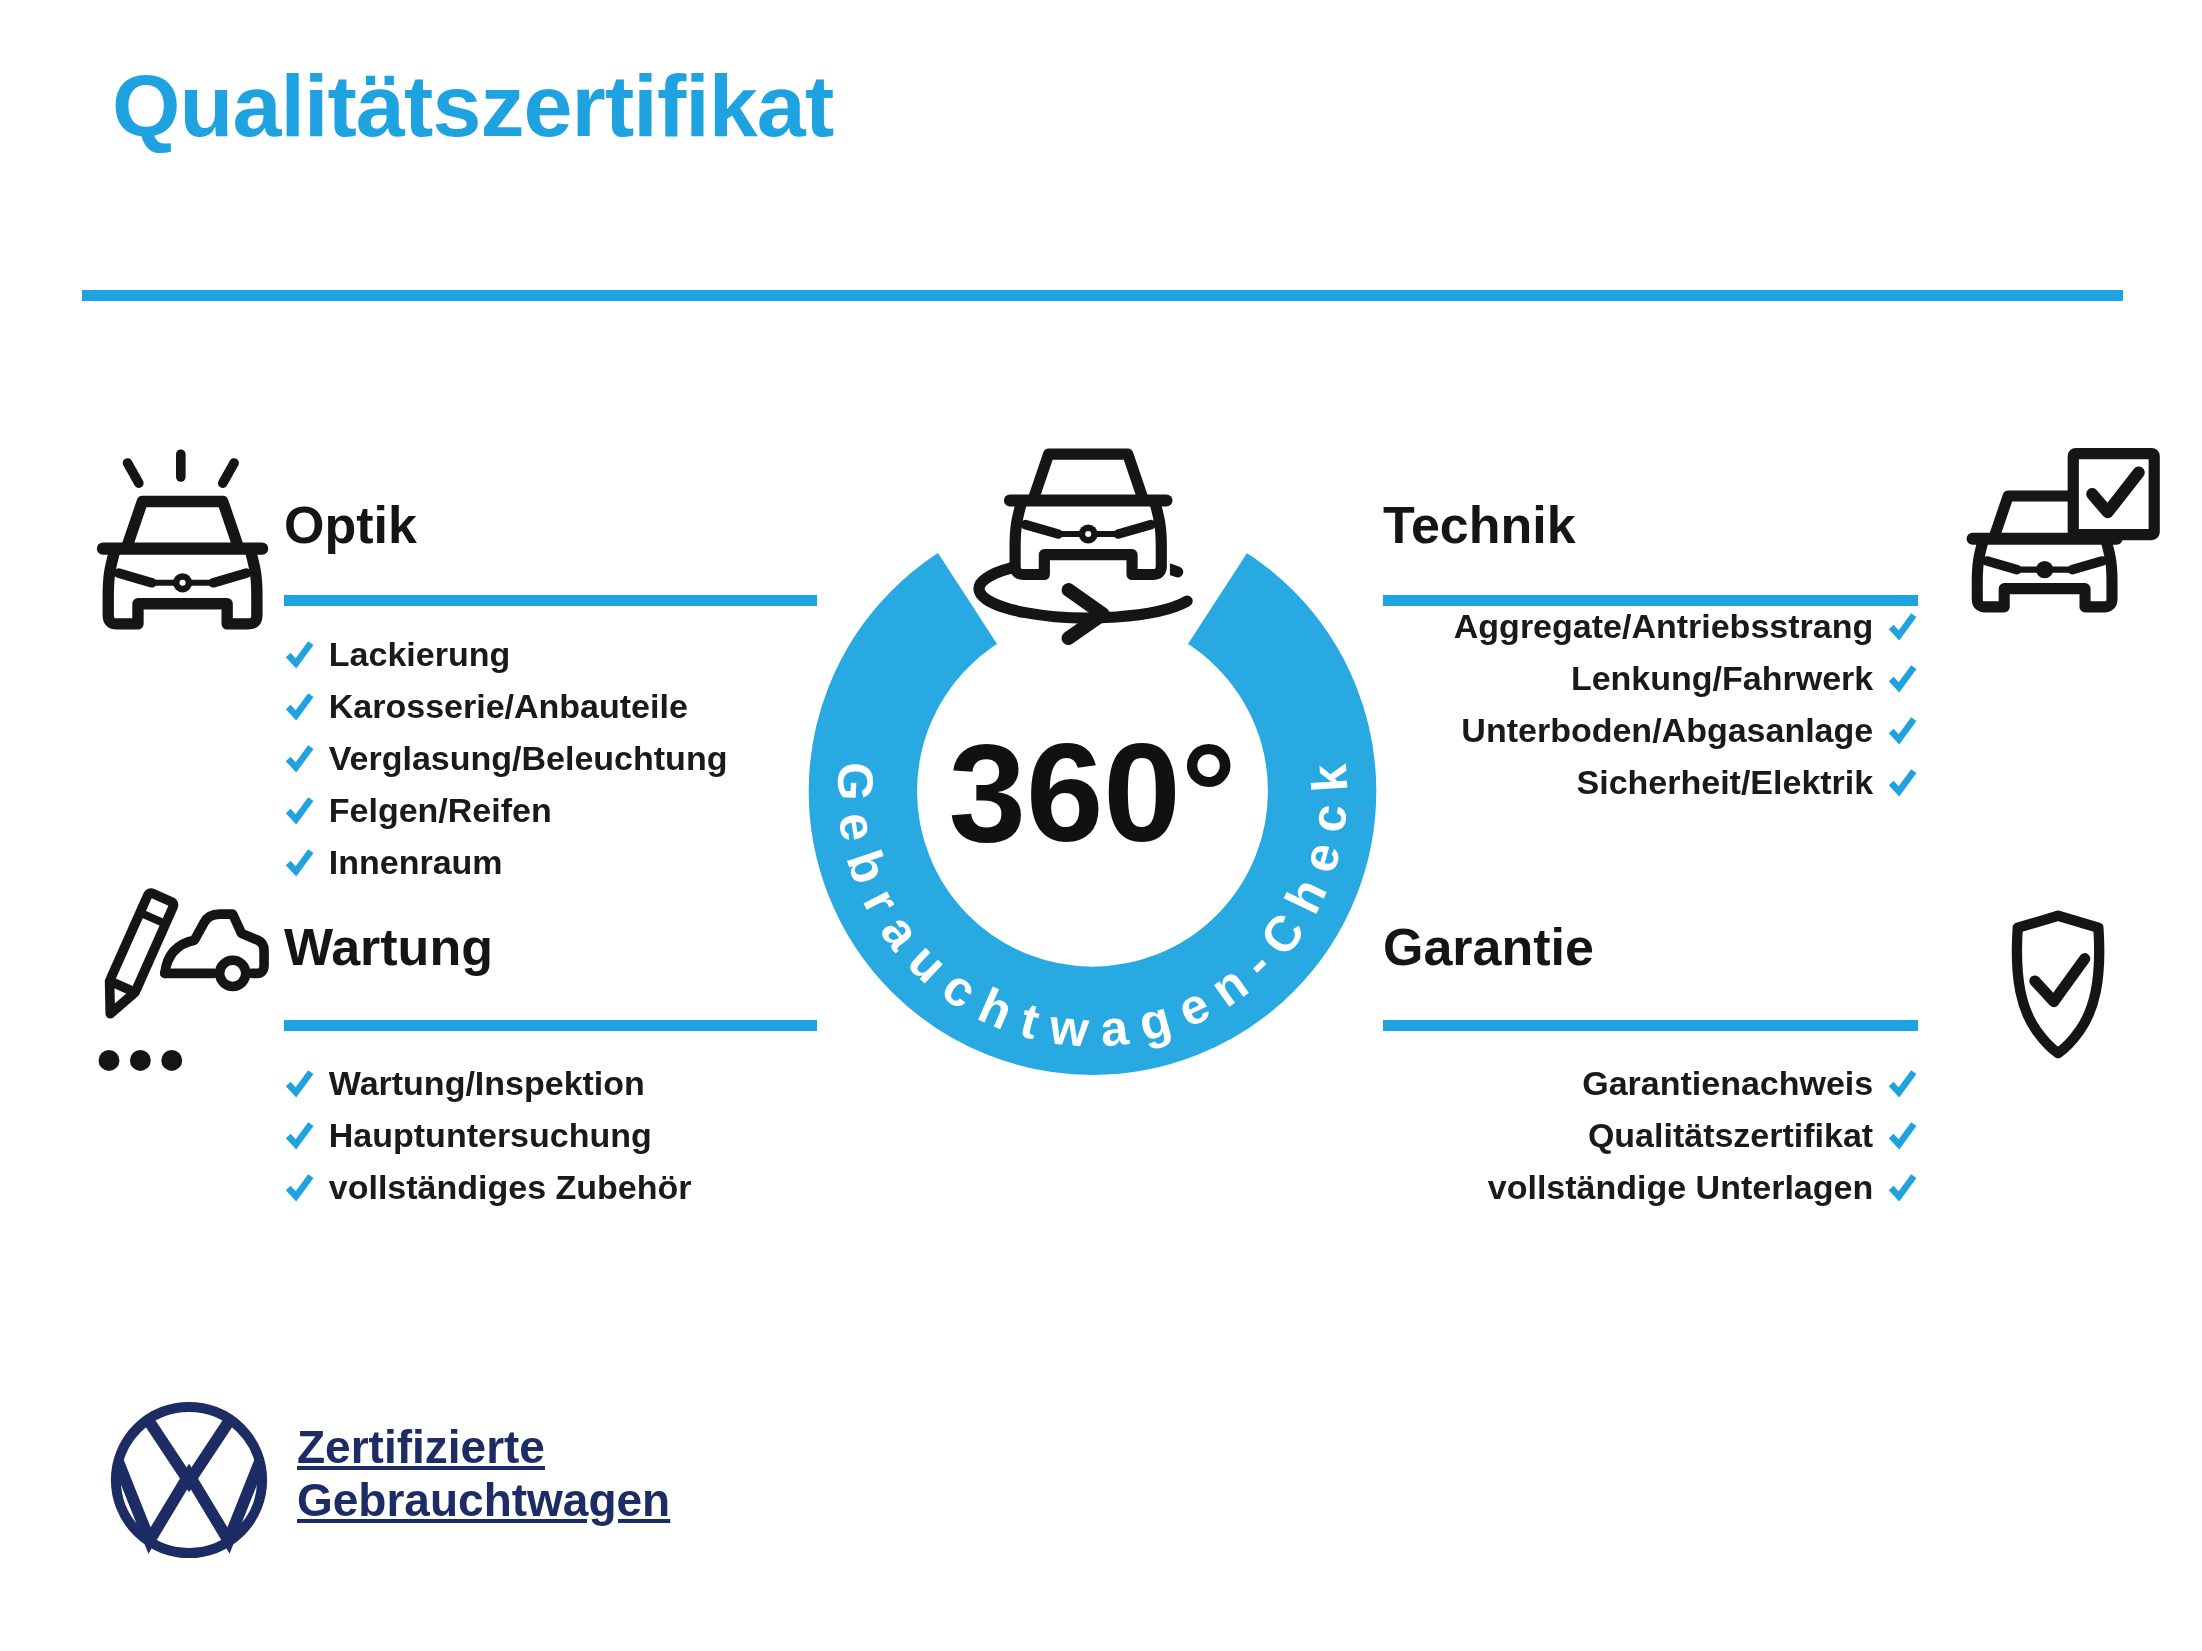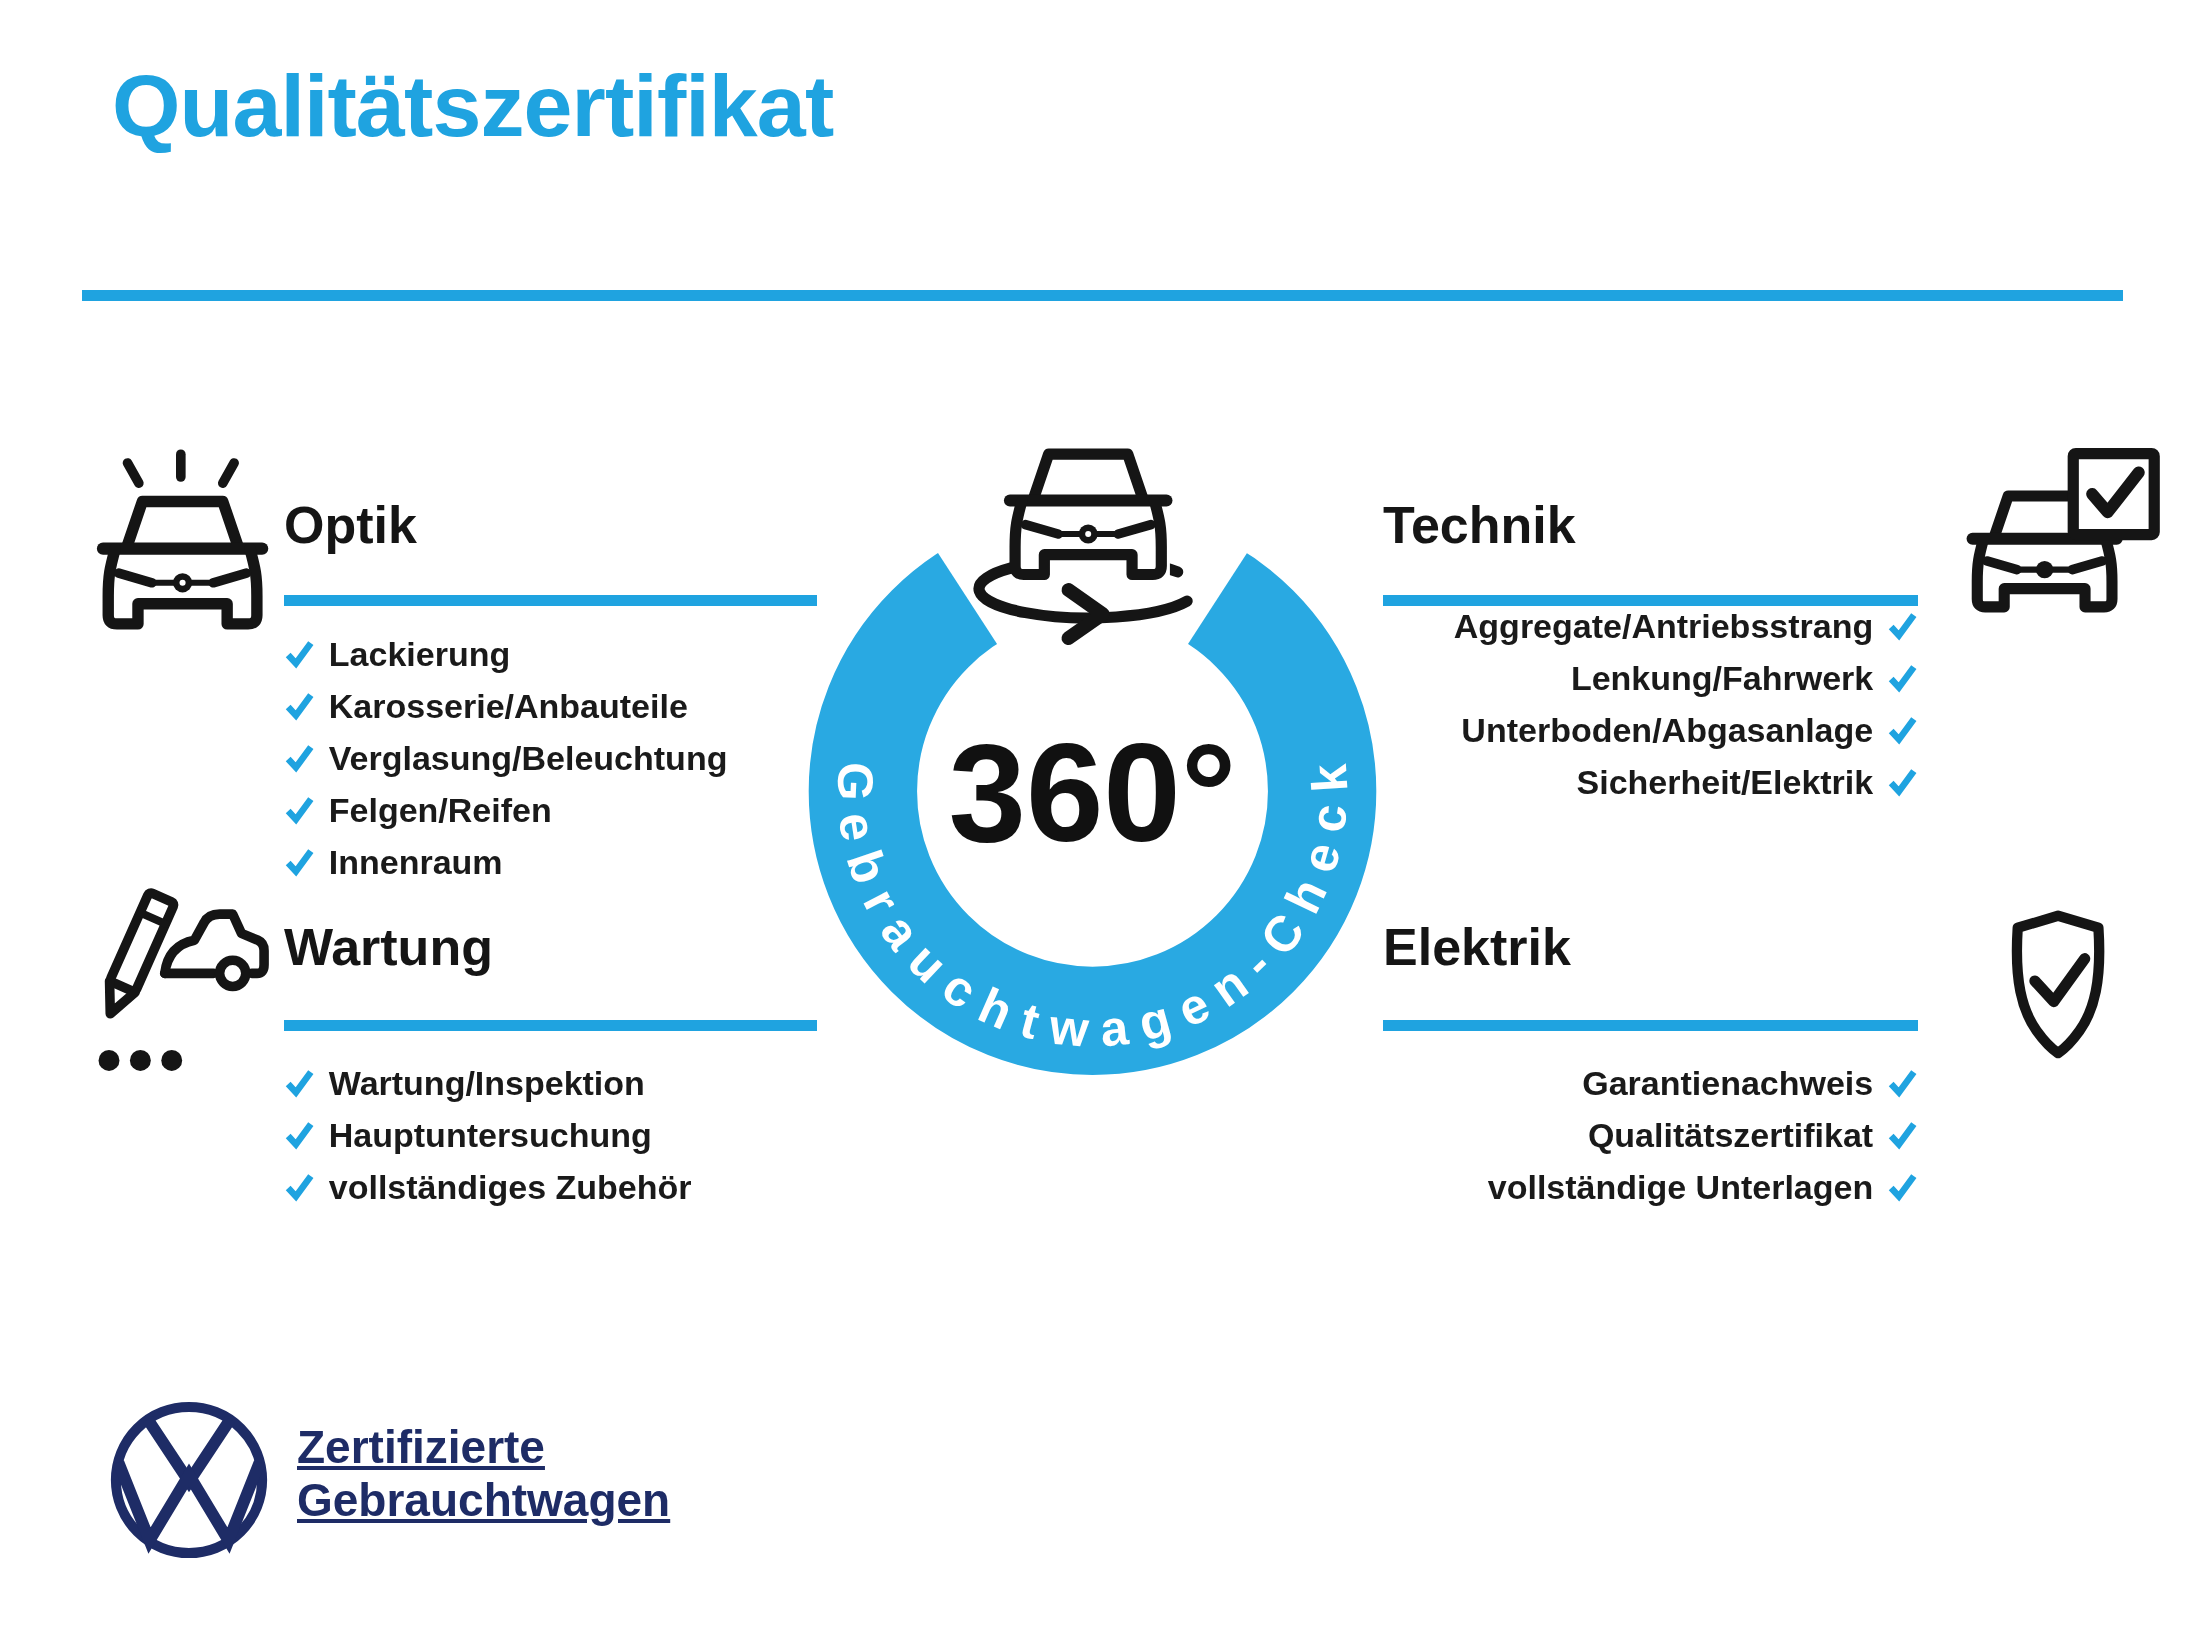--- a/index.html
+++ b/index.html
@@ -179,21 +179,21 @@
           <path d="M3.5 13.5 L10 20.5 L22.5 3.5" fill="none" stroke="var(--accent)" stroke-width="5.5"></path>
         </svg>
         <span class="item-label">vollständiges Zubehör</span>
       </li>
     </ul>
 
   <svg class="icon" style="left:1983px;top:902px;width:151px;height:176px" viewBox="0 0 175 205" fill="none" stroke="var(--ink)" stroke-linecap="round" stroke-linejoin="round">
     <path d="M40 30 L87 16 L134 30 C138 92 129 126 112 150 C102 164 93 172 87 176 C81 172 72 164 62 150 C45 126 36 92 40 30 Z" stroke-width="12"></path>
     <path d="M60 92 L82 116 L118 66" stroke-width="13"></path>
   </svg>
-  <div class="section-title right" style="left:1383px;top:919px;">Elektrik</div>
+  <div class="section-title right" style="left:1383px;top:919px;">Garantie</div>
   <div class="rule" style="left:1383px;top:1020px;width:535px;"></div>
   <ul class="section-list right" style="left:1383px;top:1057px;">
       <li>
         <span class="item-label">Garantienachweis</span>
         <svg class="chk" viewBox="0 0 26 26">
           <path d="M3.5 13.5 L10 20.5 L22.5 3.5" fill="none" stroke="var(--accent)" stroke-width="5.5"></path>
         </svg>
       </li>
       <li>
         <span class="item-label">Qualitätszertifikat</span>

